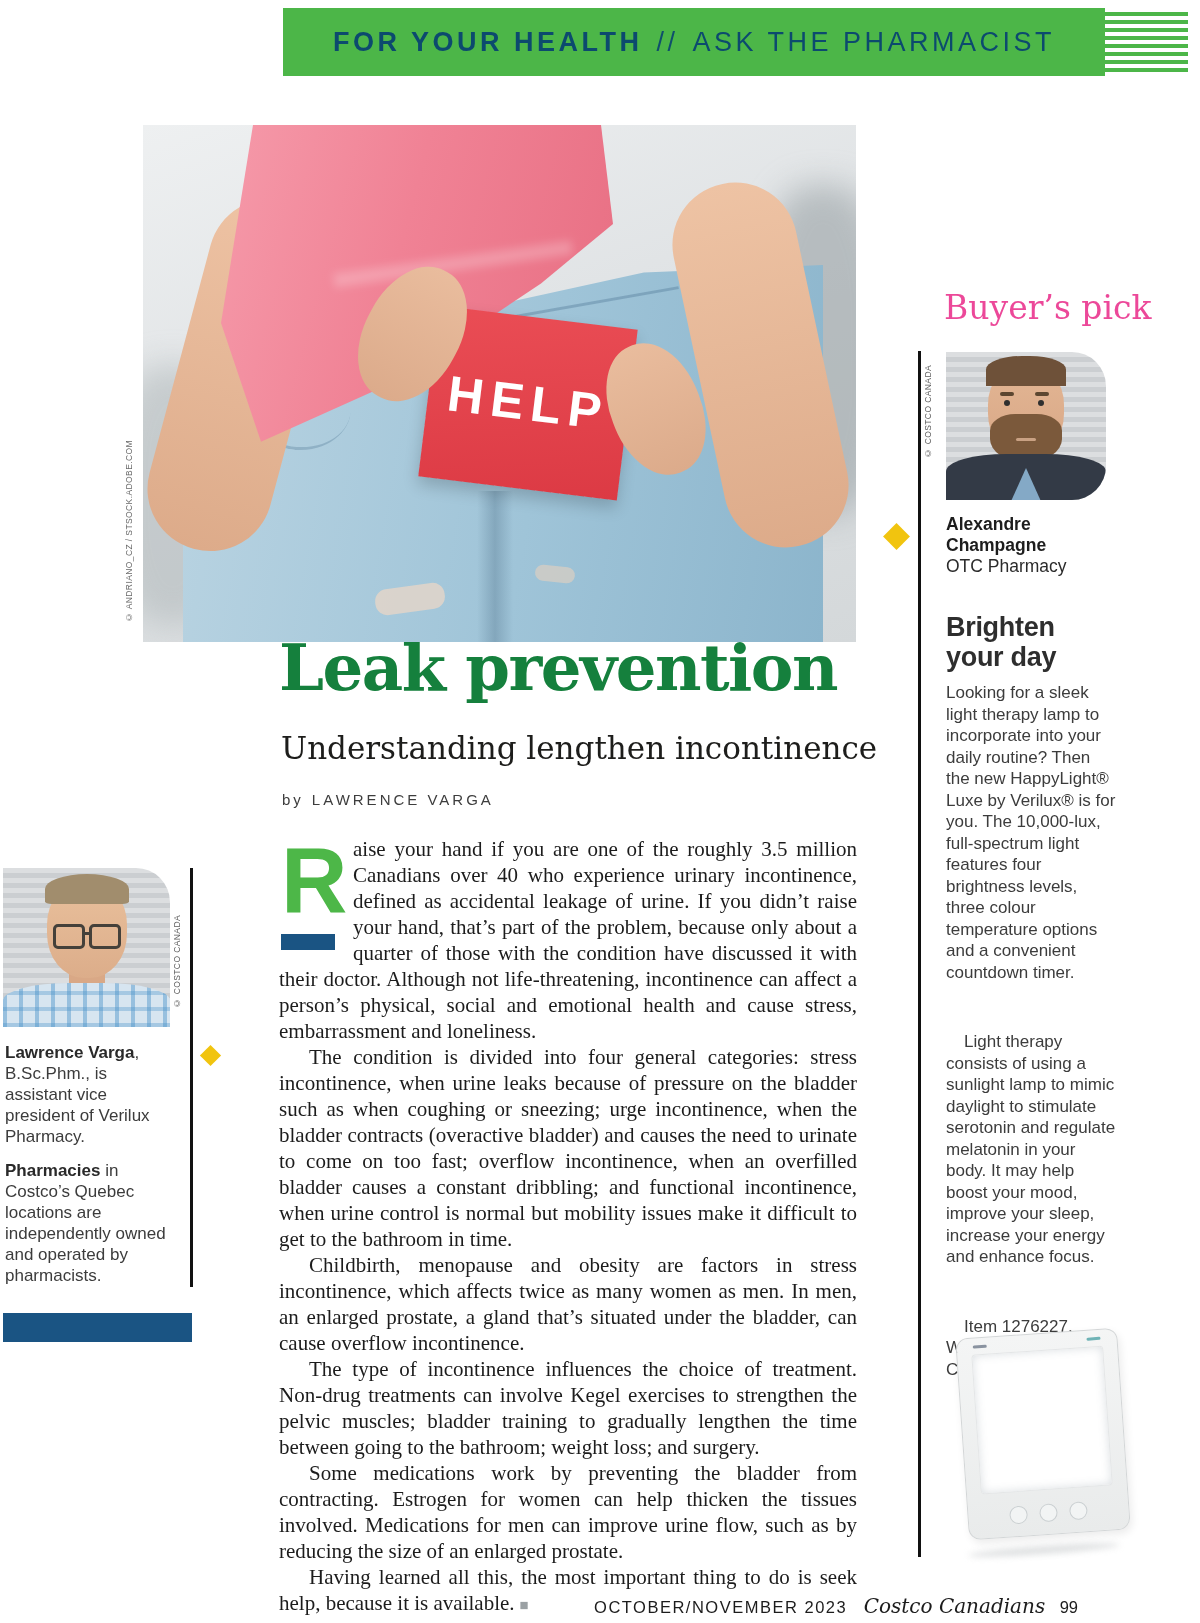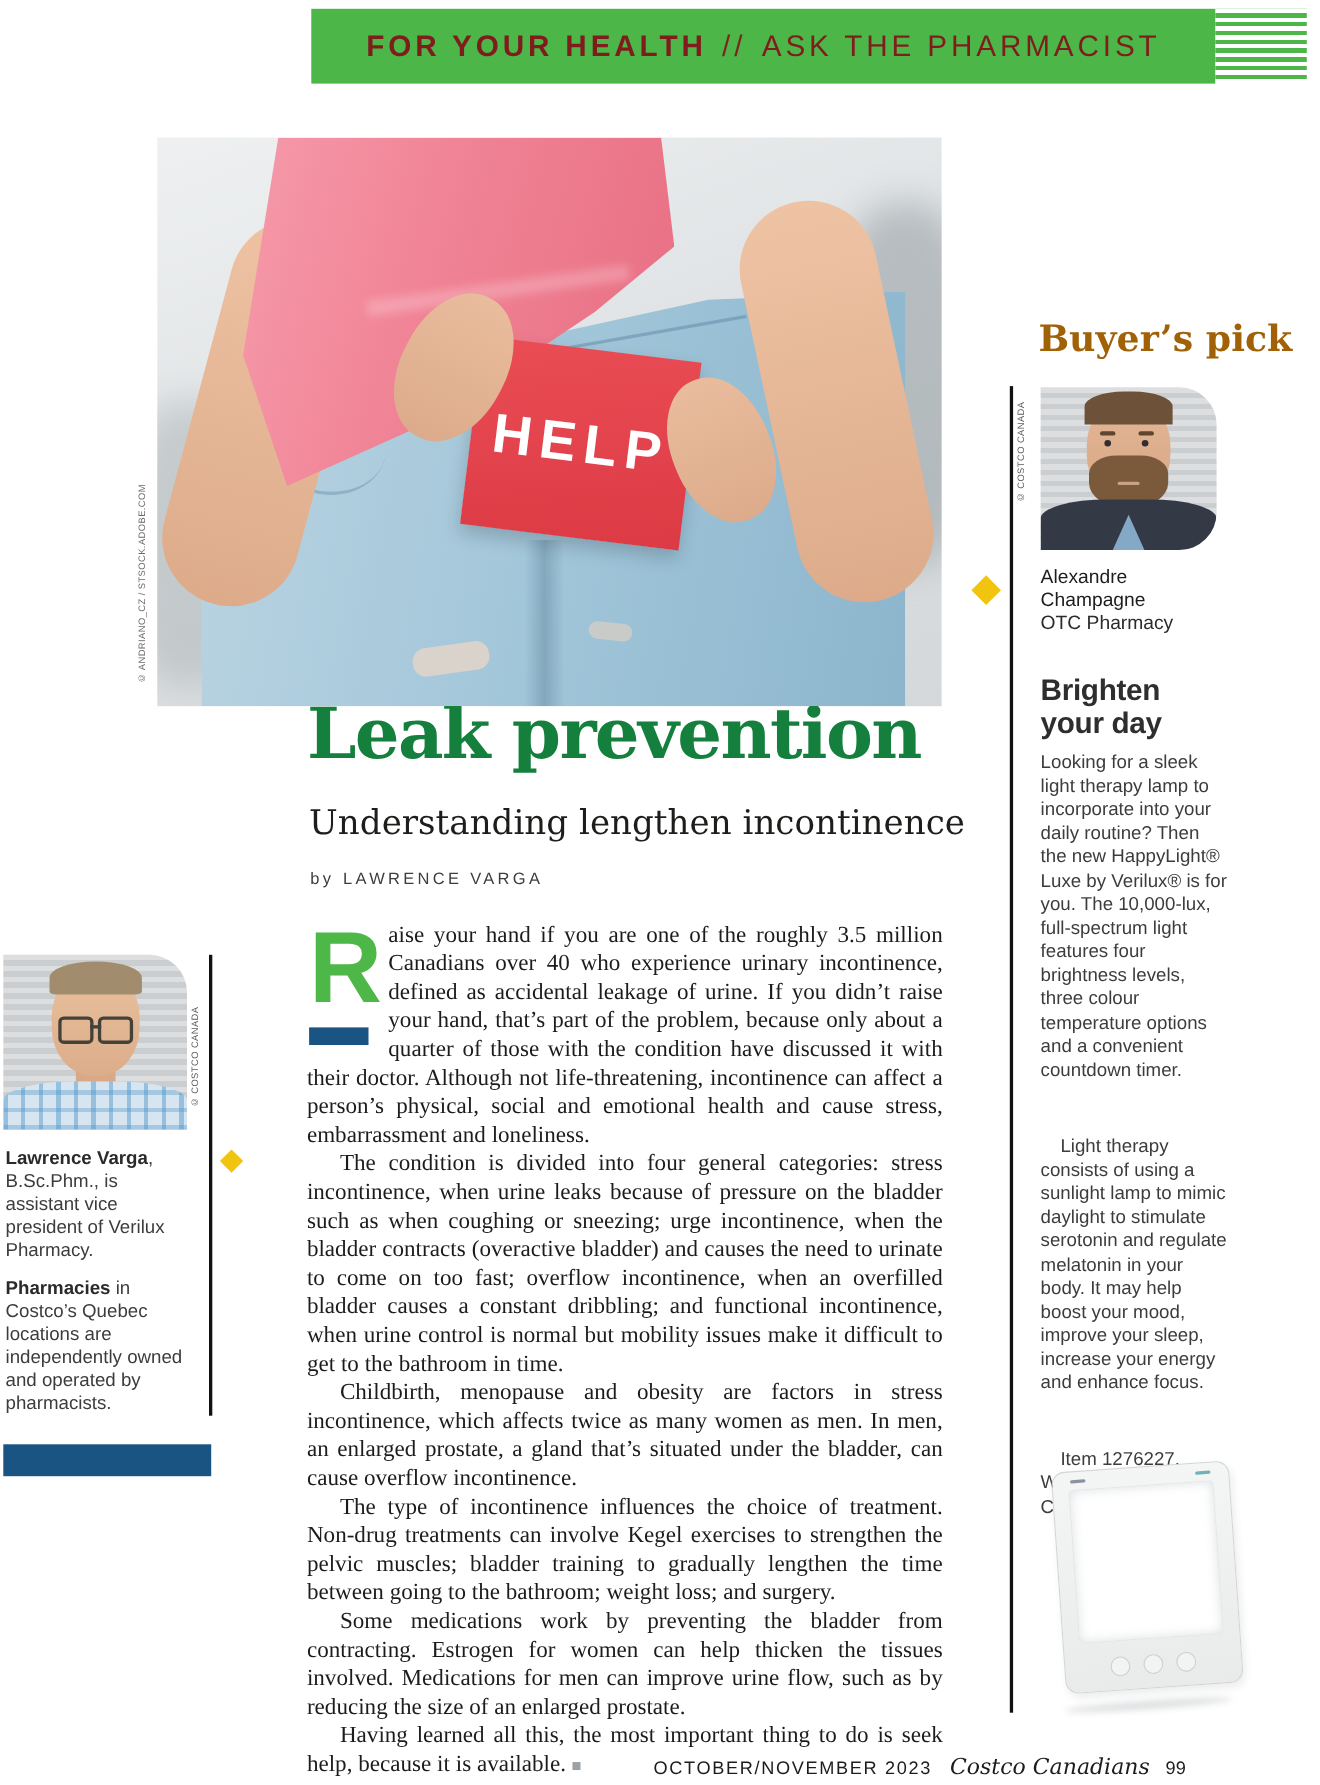--- a/index.html
+++ b/index.html
@@ -2,21 +2,21 @@
 <html><head>
 <meta charset="utf-8">
 <style>
   html,body{margin:0;padding:0;background:#f3f3f3;}
   #page{position:relative;width:1200px;height:1623px;background:#ffffff;margin:0 auto;
         font-family:"Liberation Sans",sans-serif;overflow:hidden;}
   .abs{position:absolute;}
 
   
   .banner{left:283px;top:8px;width:822px;height:68px;background:#4CB648;
-          display:flex;align-items:center;justify-content:center;color:#7f1d1d;
+          display:flex;align-items:center;justify-content:center;color:#0c4a6e;
           font-size:27px;letter-spacing:3.5px;white-space:nowrap;}
   .banner .strong{font-weight:700;margin-right:14px;}
   .banner .sep{font-weight:400;margin-right:14px;opacity:.95;}
   .banner .rest{font-weight:400;}
   .banner-stripes{left:1105px;top:8px;width:83px;height:68px;
           background:repeating-linear-gradient(180deg,#ffffff 0 4px,#4CB648 4px 8px);}
 
   
   .hero{left:143px;top:125px;width:713px;height:517px;overflow:hidden;
         background:linear-gradient(160deg,#eef0f1 0%,#e0e3e5 45%,#d4d8da 100%);}
@@ -105,36 +105,36 @@
   .diamond{background:#F1C40F;transform:rotate(45deg);}
   .left-diamond{left:203px;top:1048px;width:15px;height:15px;}
   .bio{left:5px;top:1042px;width:164px;font-size:17px;line-height:21px;color:#3c3c3c;}
   .bio b,.note b{color:#2a2a2a;}
   .note{left:5px;top:1160px;width:170px;font-size:17px;line-height:21px;color:#3c3c3c;}
   .blue-bar{left:3px;top:1313px;width:189px;height:29px;background:#1A5483;}
 
   
   .right-rule{left:918px;top:351px;width:3px;height:1206px;}
   .buyers-heading{left:944px;top:288px;font-family:"DejaVu Serif","Liberation Serif",serif;
-        font-weight:700;font-size:33px;color:#a16207;}
+        font-weight:400;font-size:33px;color:#ec4899;}
   .right-diamond{left:887px;top:527px;width:19px;height:19px;}
   .ac-head{left:42px;top:12px;width:76px;height:92px;background:linear-gradient(#e3b694,#d8a786);}
   .ac-hair{position:absolute;left:40px;top:4px;width:80px;height:30px;border-radius:45% 45% 0 0;background:#6e5139;}
   .ac-beard{position:absolute;left:44px;top:62px;width:72px;height:48px;
         border-radius:35% 35% 48% 48%;background:#7b593b;}
   .ac-mouth{position:absolute;left:70px;top:86px;width:20px;height:3px;background:#c9a183;border-radius:2px;}
   .ac-eye{position:absolute;width:6px;height:6px;border-radius:50%;background:#2f2f2f;top:48px;}
   .ac-e1{left:58px;} .ac-e2{left:92px;}
   .ac-brow{position:absolute;width:14px;height:4px;background:#5c4630;top:40px;border-radius:2px;}
   .ac-b1{left:54px;} .ac-b2{left:89px;}
   .ac-jacket{position:absolute;left:0;right:0;bottom:0;height:46px;border-radius:38% 38% 0 0;background:#333a46;}
   .ac-vshirt{position:absolute;left:62px;bottom:0;width:36px;height:32px;background:#84a9c6;
         clip-path:polygon(50% 0,90% 100%,10% 100%);}
   .buyer-caption{left:946px;top:514px;width:170px;font-size:17.5px;line-height:21px;color:#2b2b2b;}
-  .buyer-caption .nm{font-weight:400;color:#1d1d1d;}
+  .buyer-caption .nm{font-weight:700;color:#1d1d1d;}
   .brighten{left:946px;top:612px;width:170px;color:#3c3c3c;}
   .brighten h3{margin:0 0 10px 0;font-size:27px;line-height:30px;color:#2e2e2e;letter-spacing:-.3px;}
   .brighten p{margin:0;font-size:17px;line-height:21.5px;}
   .brighten p.ind{text-indent:18px;margin-top:48px;}
 
   
   .lamp{left:950px;top:1325px;width:196px;height:235px;}
   .lamp-body{position:absolute;left:12px;top:8px;width:160px;height:200px;
         background:linear-gradient(#f4f5f5,#e9ebeb);border:1px solid #d3d6d7;border-radius:12px;
         transform:rotate(-4deg);box-shadow:2px 4px 8px rgba(0,0,0,.08);}

